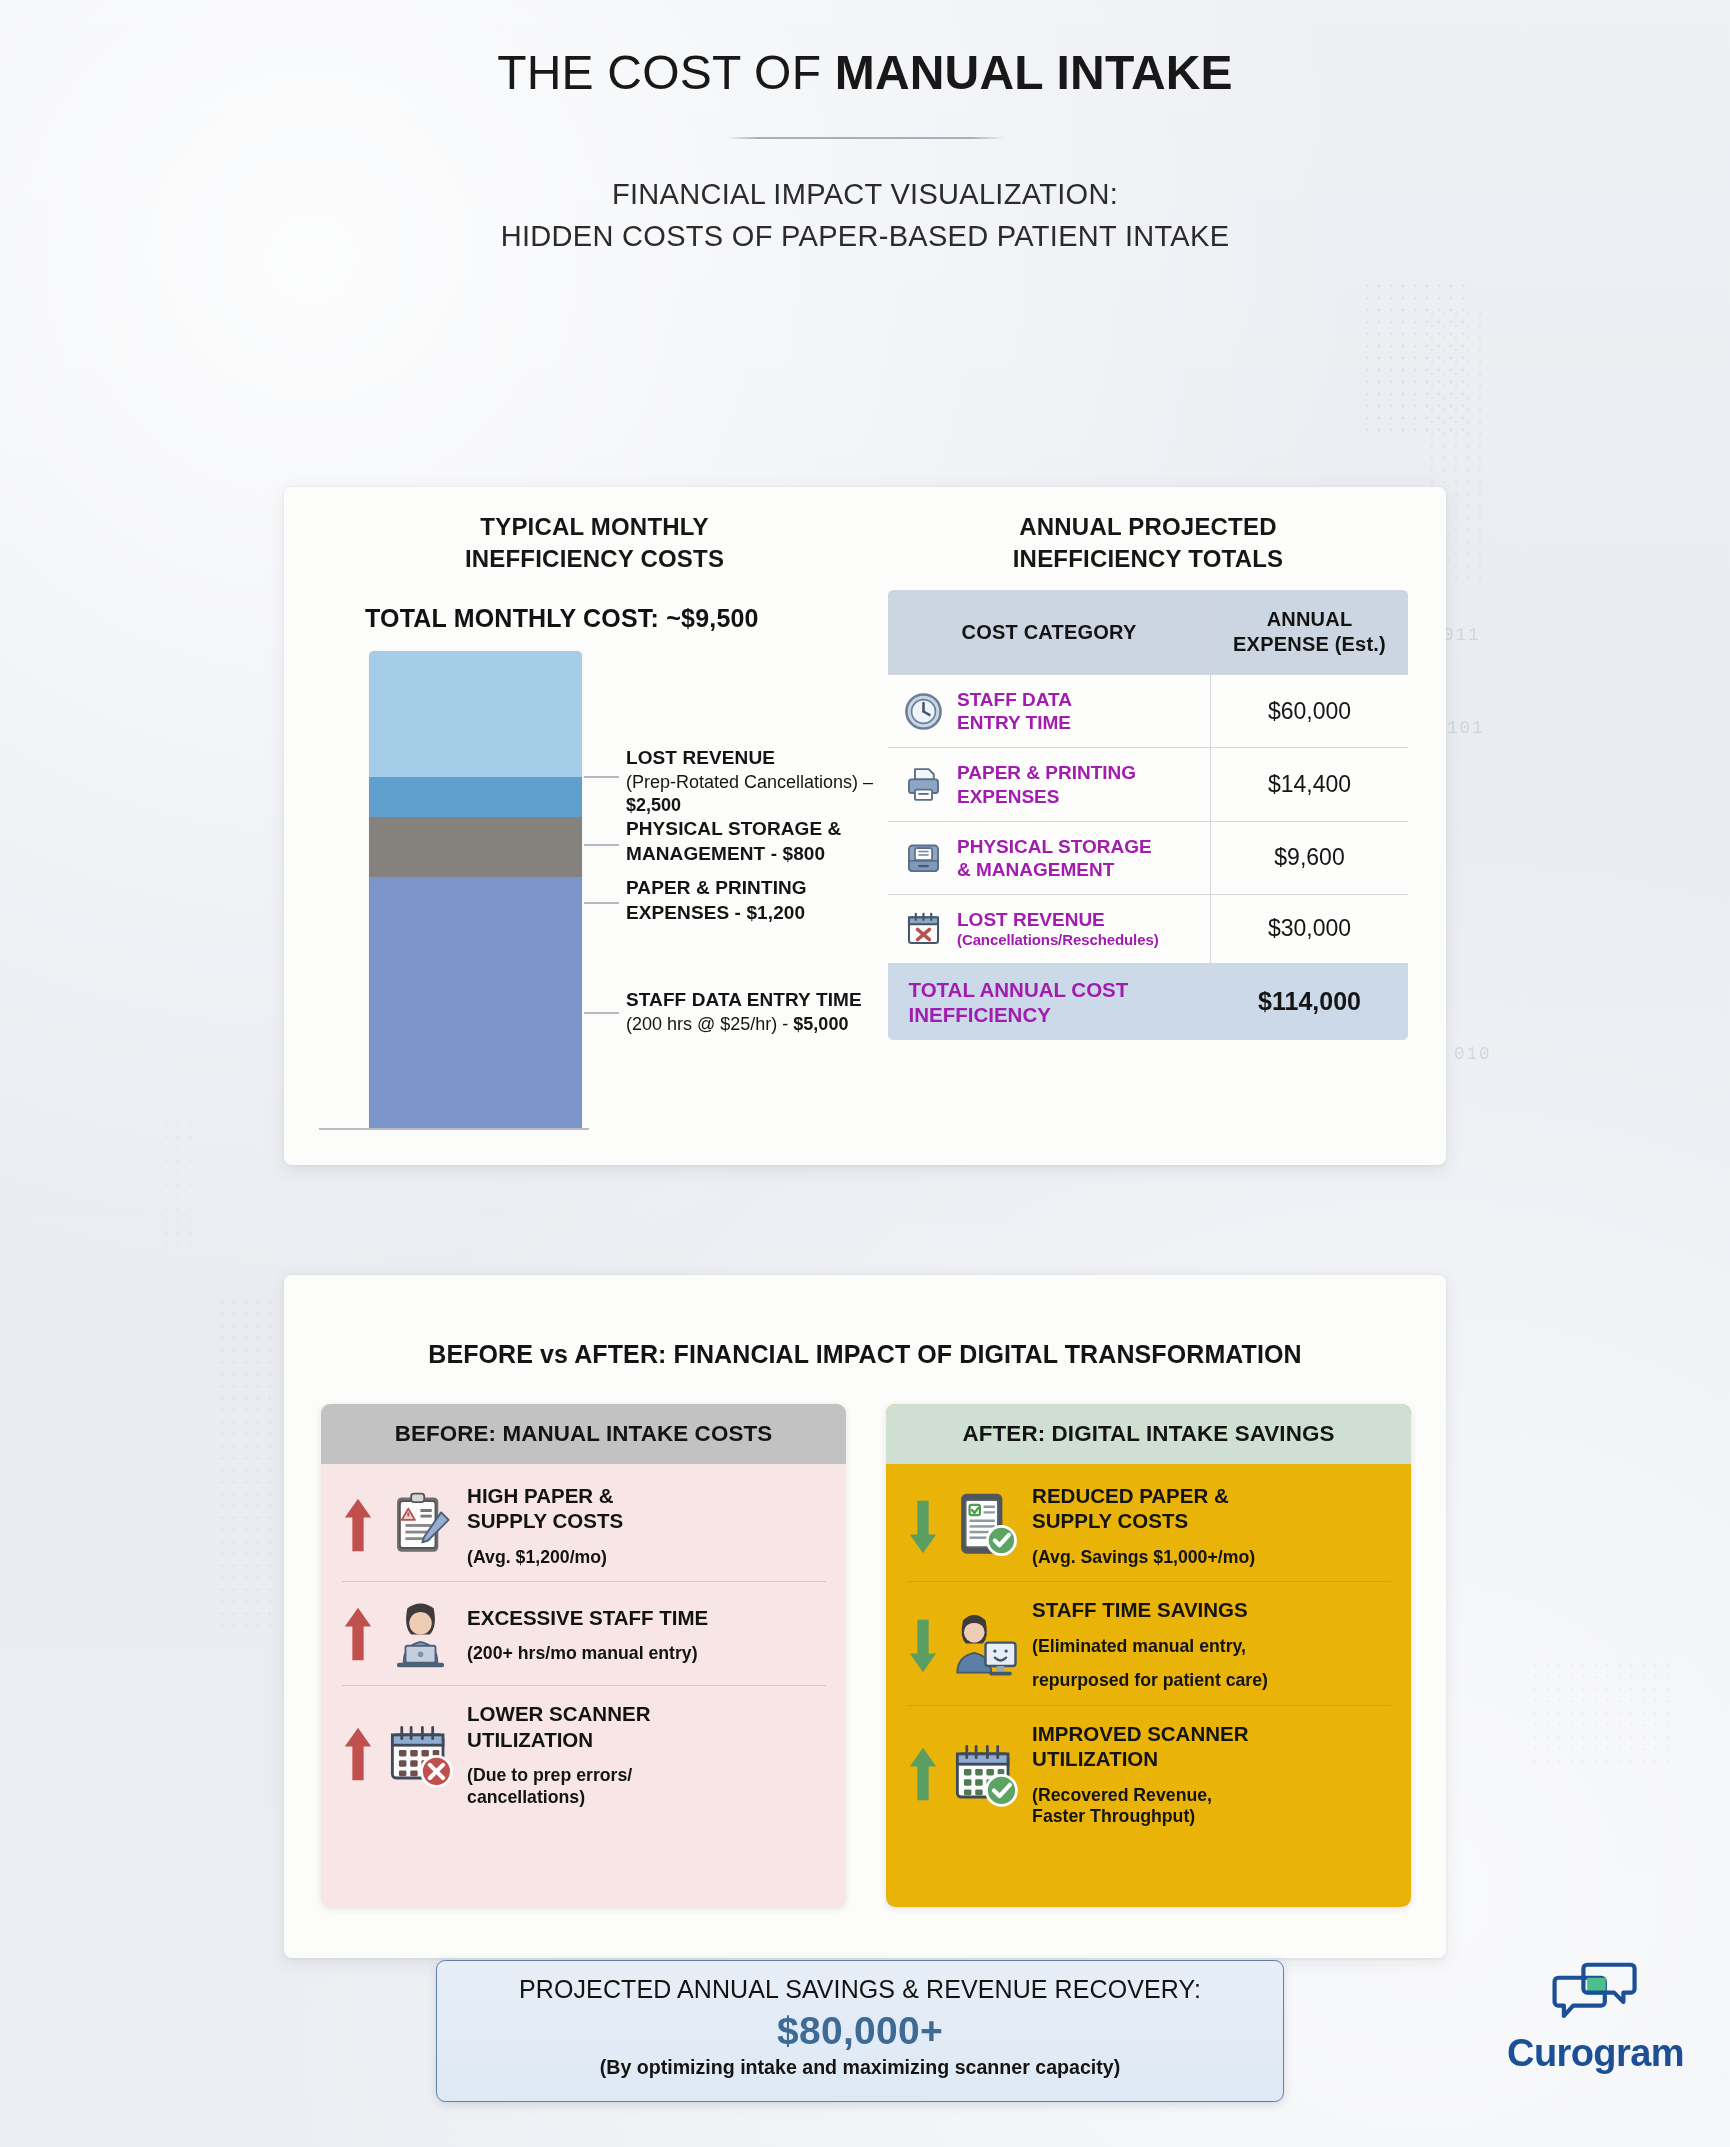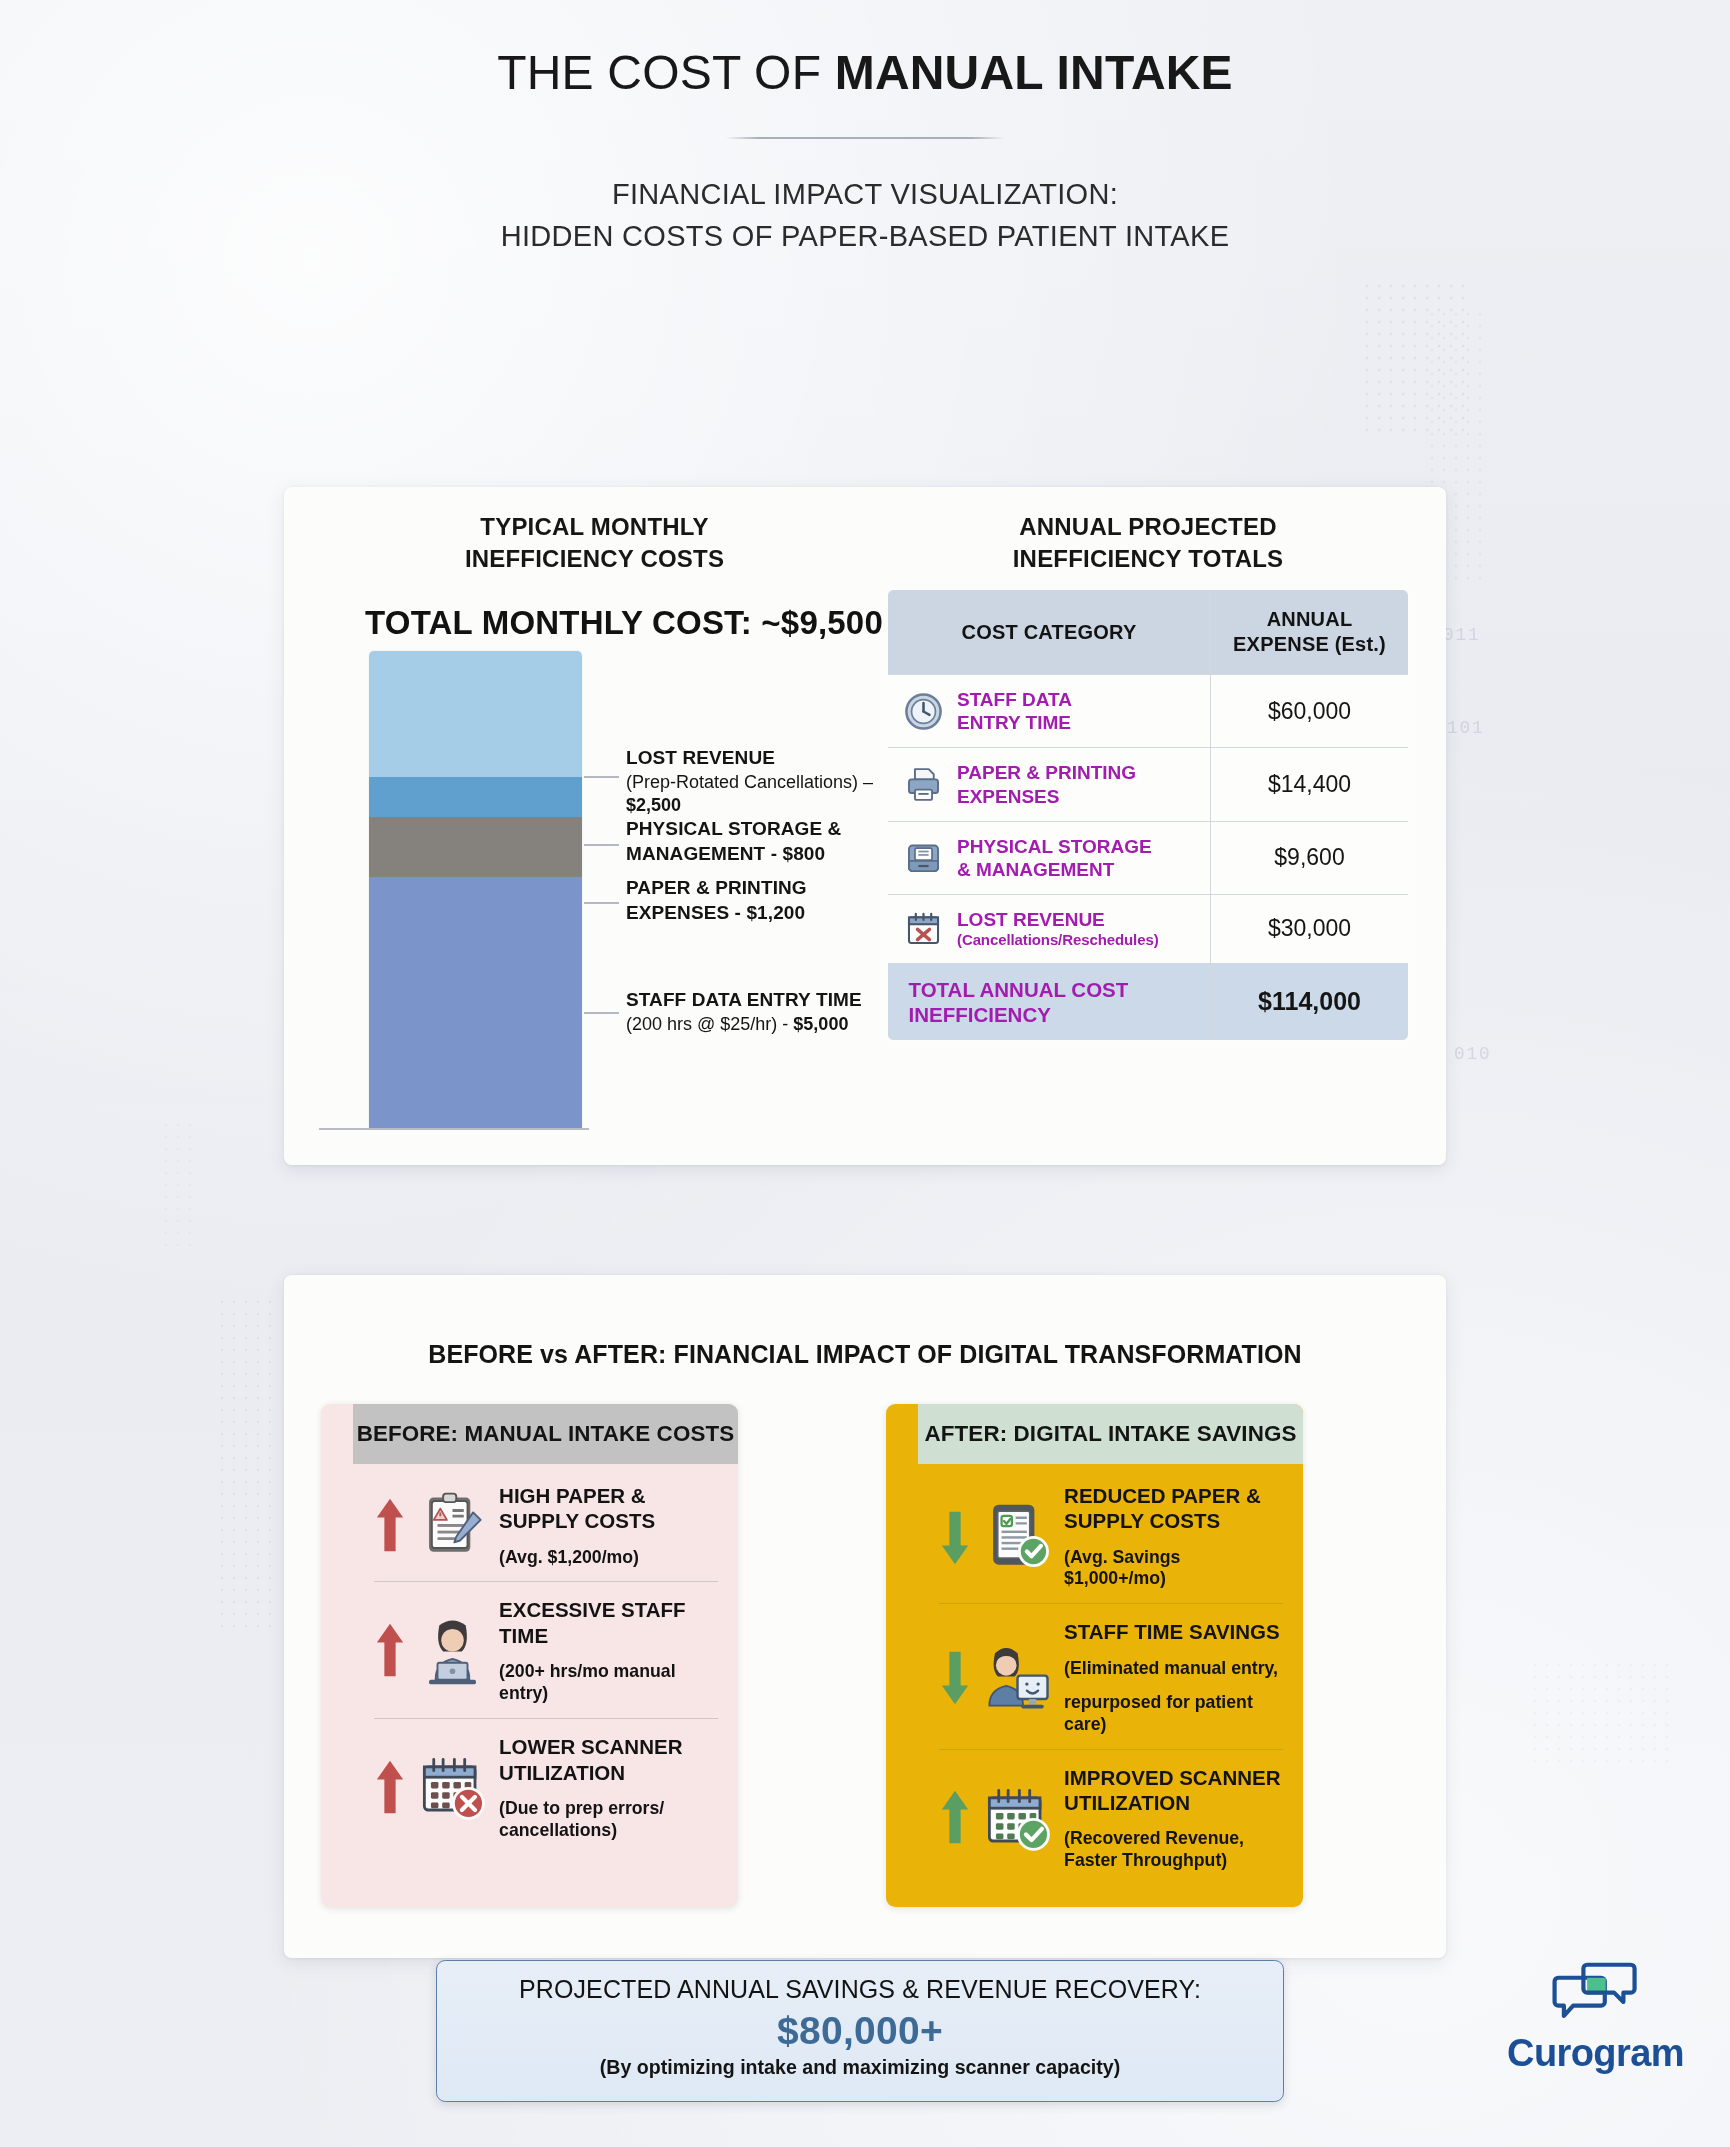--- a/index.html
+++ b/index.html
@@ -69,21 +69,21 @@
 
   .panel-head {
     text-align: center; font-weight: 800; font-size: 24px;
     line-height: 1.34; letter-spacing: 0.2px; color: #161616;
   }
 
   
   .bar-col { position: absolute; left: 317px; top: 511px; width: 555px; }
   .total-line {
     position: absolute; left: 365px; top: 604px;
-    font-size: 33px; font-weight: 800; letter-spacing: 0.2px; color: #121212;
+    font-size: 25px; font-weight: 800; letter-spacing: 0.2px; color: #121212;
   }
   .bar-wrap { position: absolute; left: 369px; top: 651px; width: 213px; height: 477px; }
   .bar {
     position: absolute; left: 0; top: 0; width: 100%; height: 100%;
     border-radius: 4.7px 4.7px 0 0; overflow: hidden;
     box-shadow: 0 0.9px 1.9px rgba(0,0,0,0.10);
   }
   .seg { width: 100%; }
   .baseline {
     position: absolute; left: -50px; top: 477px; width: 270px; height: 1.9px;
@@ -122,24 +122,23 @@
   .tbl tr.total .cat-txt { font-size: 20.5px; }
   .tbl tr.total .amt-cell { font-weight: 800; font-size: 25px; }
   .tico { flex: 0 0 41px; width: 41px; height: 41px; }
 
   
   .cmp-title {
     position: absolute; left: 284px; top: 1340px; width: 1162px;
     text-align: center; font-size: 25px; font-weight: 800; color: #141414; letter-spacing: 0.1px;
   }
   .cmp-box {
-    position: absolute; top: 1404px; width: 417px; height: 503px;
+    position: absolute; top: 1404px; width: 525px; height: 503px;
     border-radius: 9.3px; overflow: hidden;
     box-shadow: 0 1.9px 6.5px rgba(50,60,80,0.12);
-    padding-left: 32px;
   }
   #cmp-before { left: 321px; background: #f8e6e6; }
   #cmp-after  { left: 886px; background: #eab308; }
   .cmp-head {
     height: 60px; display: flex; align-items: center; justify-content: center;
     font-size: 22.4px; font-weight: 800; color: #141414; letter-spacing: 0.1px;
   }
   #cmp-before .cmp-head { background: #c2c2c2; }
   #cmp-after  .cmp-head { background: #cfdfd2; }
   .cmp-list { padding: 3.7px 20.5px 0; }

